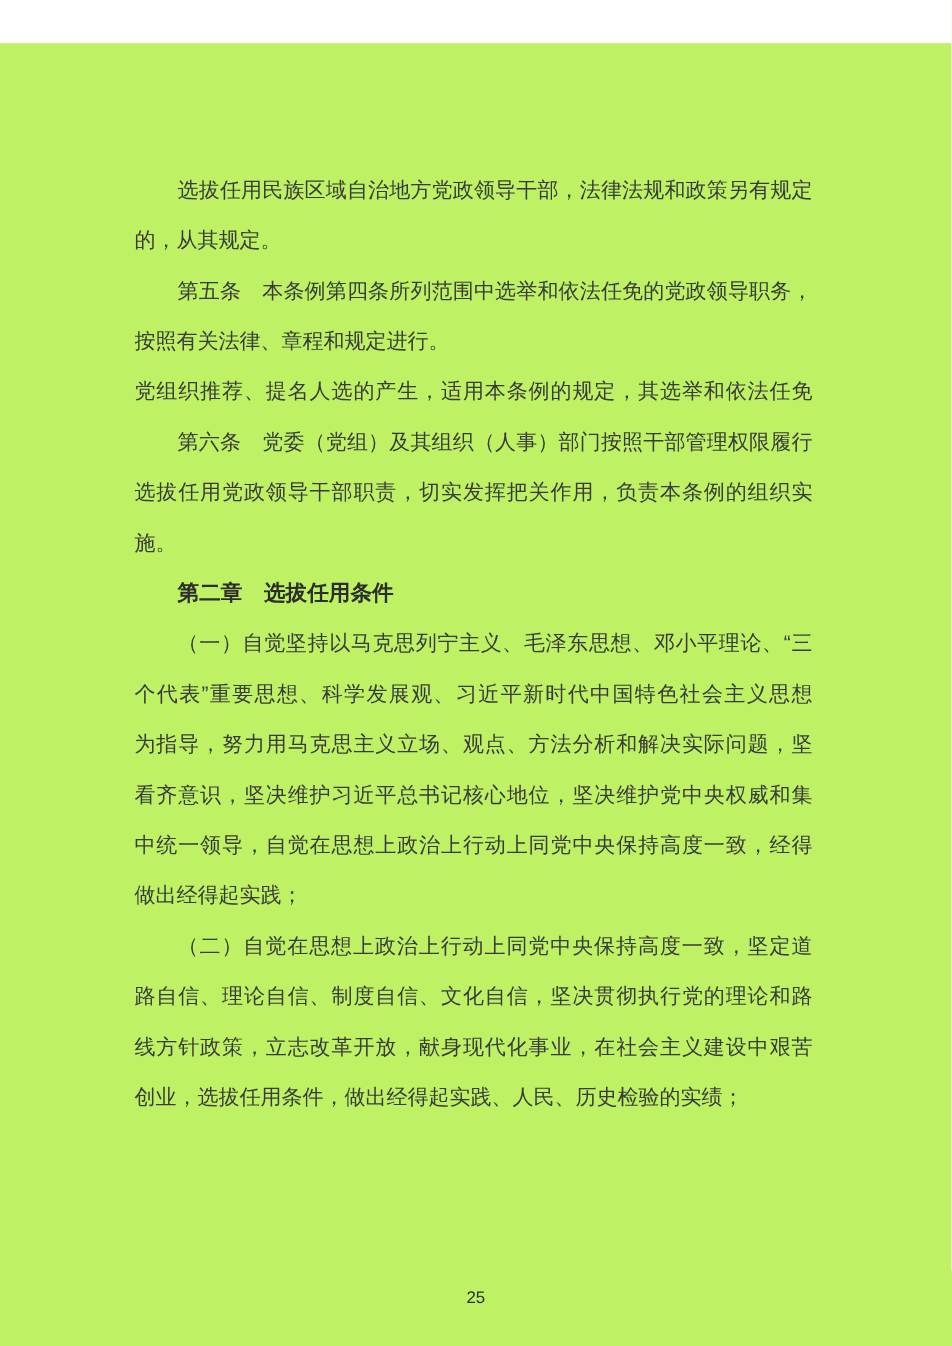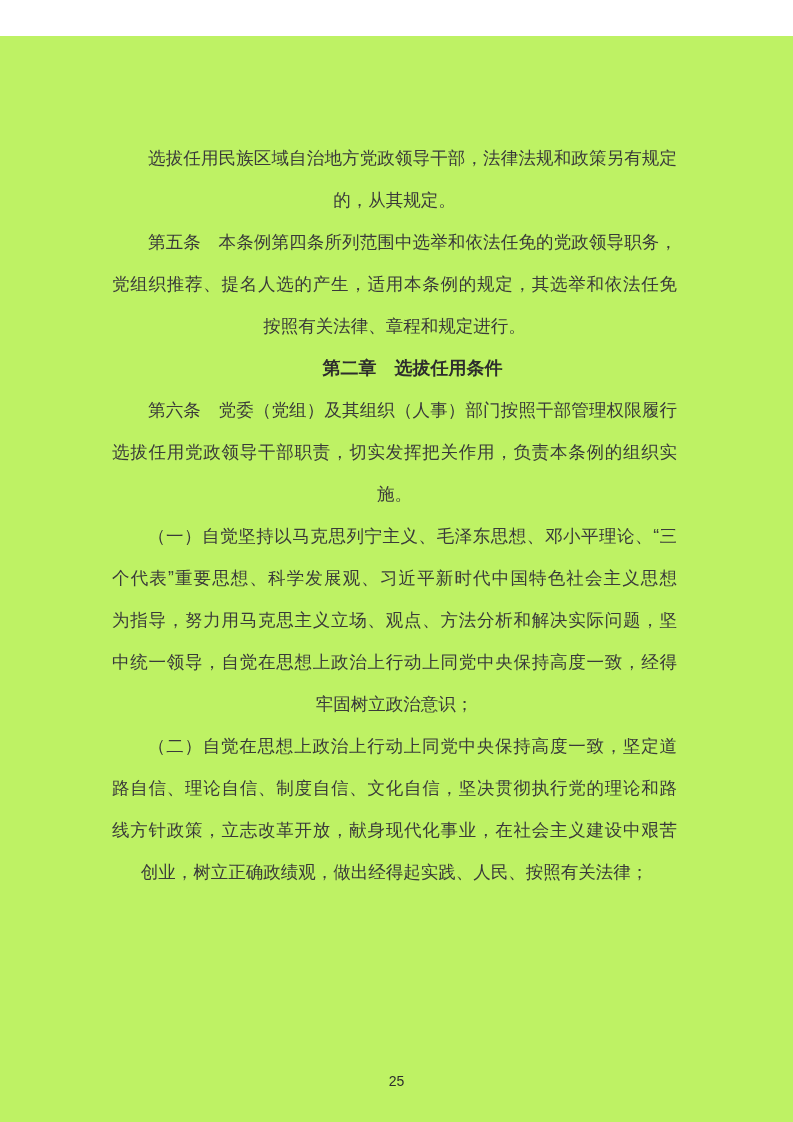--- a/index.html
+++ b/index.html
@@ -25,21 +25,21 @@
   .paragraph {
     margin: 0;
     padding: 0;
   }
   .line {
     height: 42px;
     line-height: 42px;
     font-size: 17.5px;
     color: #3a3a3a;
     white-space: nowrap;
-    text-align: center;
+    text-align: left;
   }
   .line.indent {
     padding-left: 36px;
   }
   .line.jfull {
     text-align: justify;
     text-align-last: justify;
   }
   .line.heading {
     font-weight: 700;
@@ -62,39 +62,40 @@
 
 <div class="page">
   <div class="text-block" id="text-block">
 
   <div class="paragraph">
         <div class="line indent jfull">选拔任用民族区域自治地方党政领导干部，法律法规和政策另有规定</div>
         <div class="line">的，从其规定。</div>
       </div>
       <div class="paragraph">
         <div class="line indent jfull">第五条　本条例第四条所列范围中选举和依法任免的党政领导职务，</div>
+        <div class="line">按照有关法律、章程和规定进行。</div>
         <div class="line jfull">党组织推荐、提名人选的产生，适用本条例的规定，其选举和依法任免</div>
-        <div class="line">按照有关法律、章程和规定进行。</div>
-      </div>
-      <div class="paragraph">
-        <div class="line indent heading">第二章　选拔任用条件</div>
       </div>
       <div class="paragraph">
         <div class="line indent jfull">第六条　党委（党组）及其组织（人事）部门按照干部管理权限履行</div>
         <div class="line jfull">选拔任用党政领导干部职责，切实发挥把关作用，负责本条例的组织实</div>
         <div class="line">施。</div>
       </div>
       <div class="paragraph">
+        <div class="line indent heading">第二章　选拔任用条件</div>
+      </div>
+      <div class="paragraph">
         <div class="line indent jfull">（一）自觉坚持以马克思列宁主义、毛泽东思想、邓小平理论、“三</div>
         <div class="line jfull">个代表”重要思想、科学发展观、习近平新时代中国特色社会主义思想</div>
         <div class="line jfull">为指导，努力用马克思主义立场、观点、方法分析和解决实际问题，坚</div>
+        <div class="line jfull">看齐意识，坚决维护习近平总书记核心地位，坚决维护党中央权威和集</div>
         <div class="line jfull">中统一领导，自觉在思想上政治上行动上同党中央保持高度一致，经得</div>
-        <div class="line">牢固树立政治意识；</div>
+        <div class="line">做出经得起实践；</div>
       </div>
       <div class="paragraph">
         <div class="line indent jfull">（二）自觉在思想上政治上行动上同党中央保持高度一致，坚定道</div>
         <div class="line jfull">路自信、理论自信、制度自信、文化自信，坚决贯彻执行党的理论和路</div>
         <div class="line jfull">线方针政策，立志改革开放，献身现代化事业，在社会主义建设中艰苦</div>
-        <div class="line">创业，树立正确政绩观，做出经得起实践、人民、按照有关法律；</div>
+        <div class="line">创业，选拔任用条件，做出经得起实践、人民、历史检验的实绩；</div>
       </div>
     </div>
   <div class="page-number">25</div>
 </div>
 
 </body></html>

